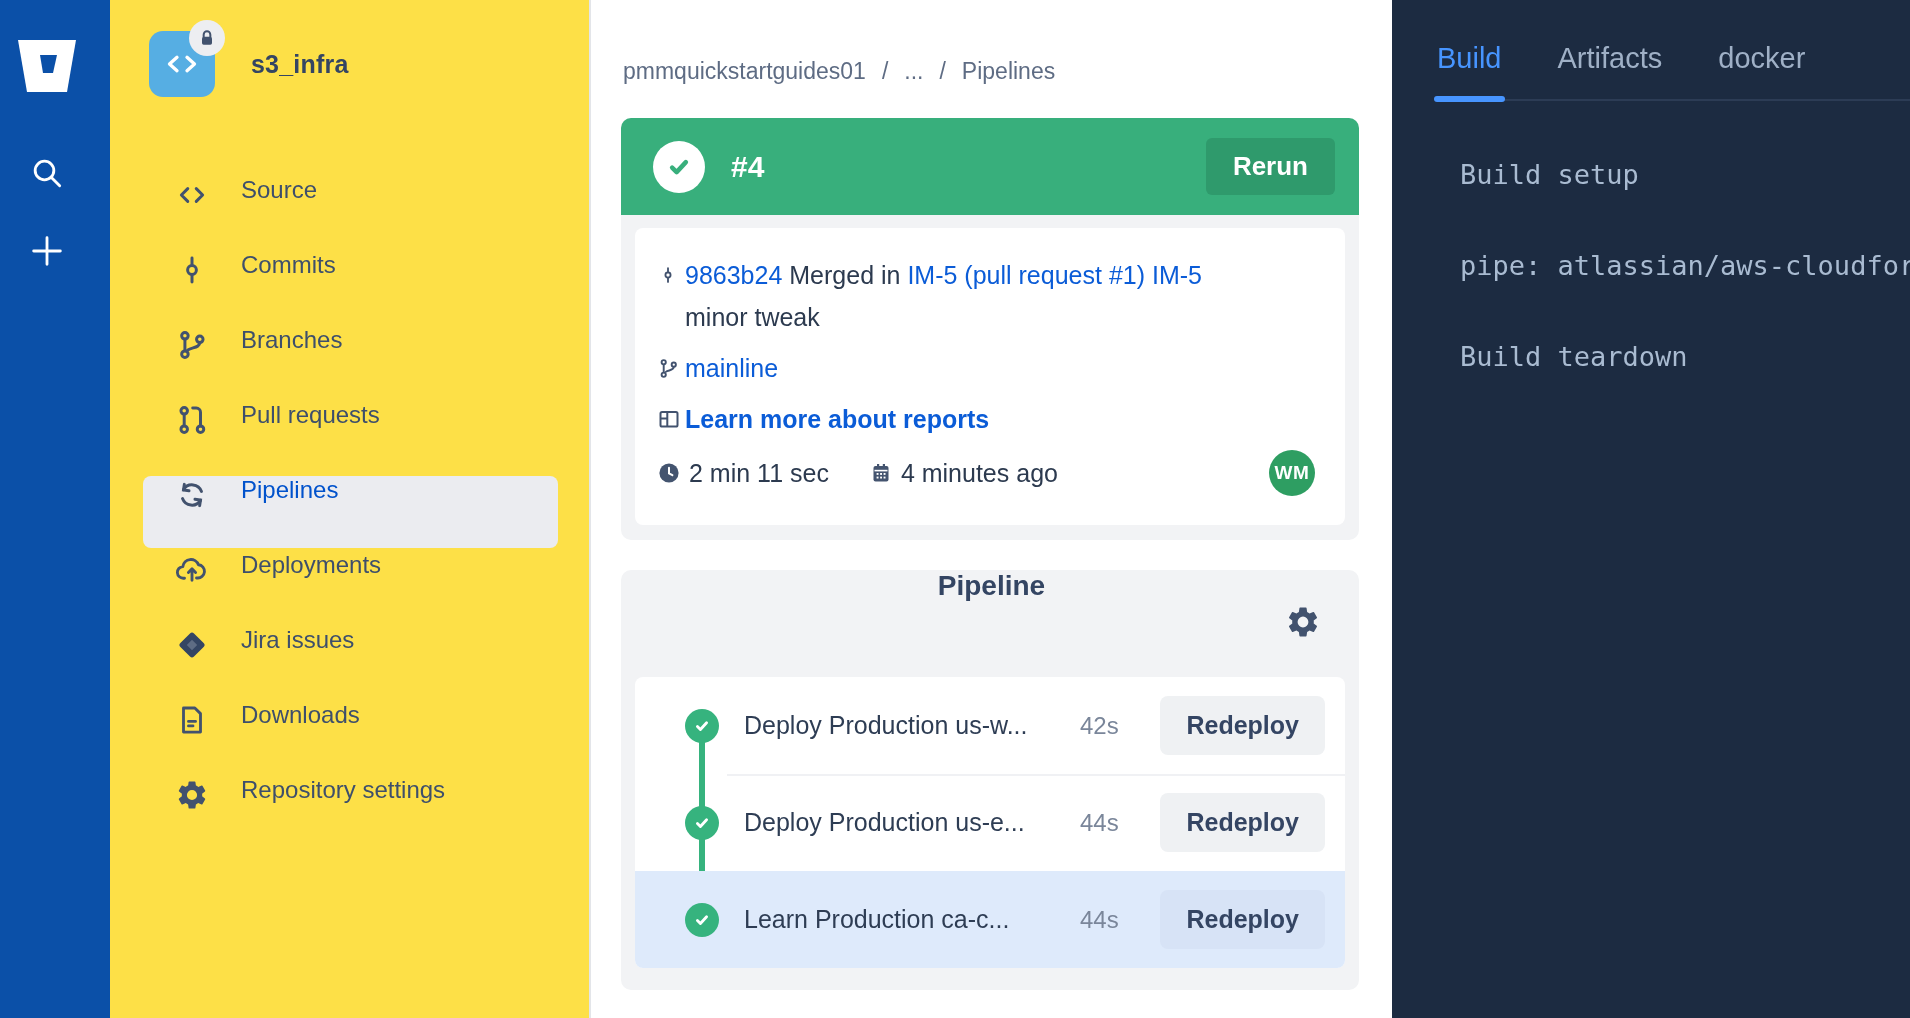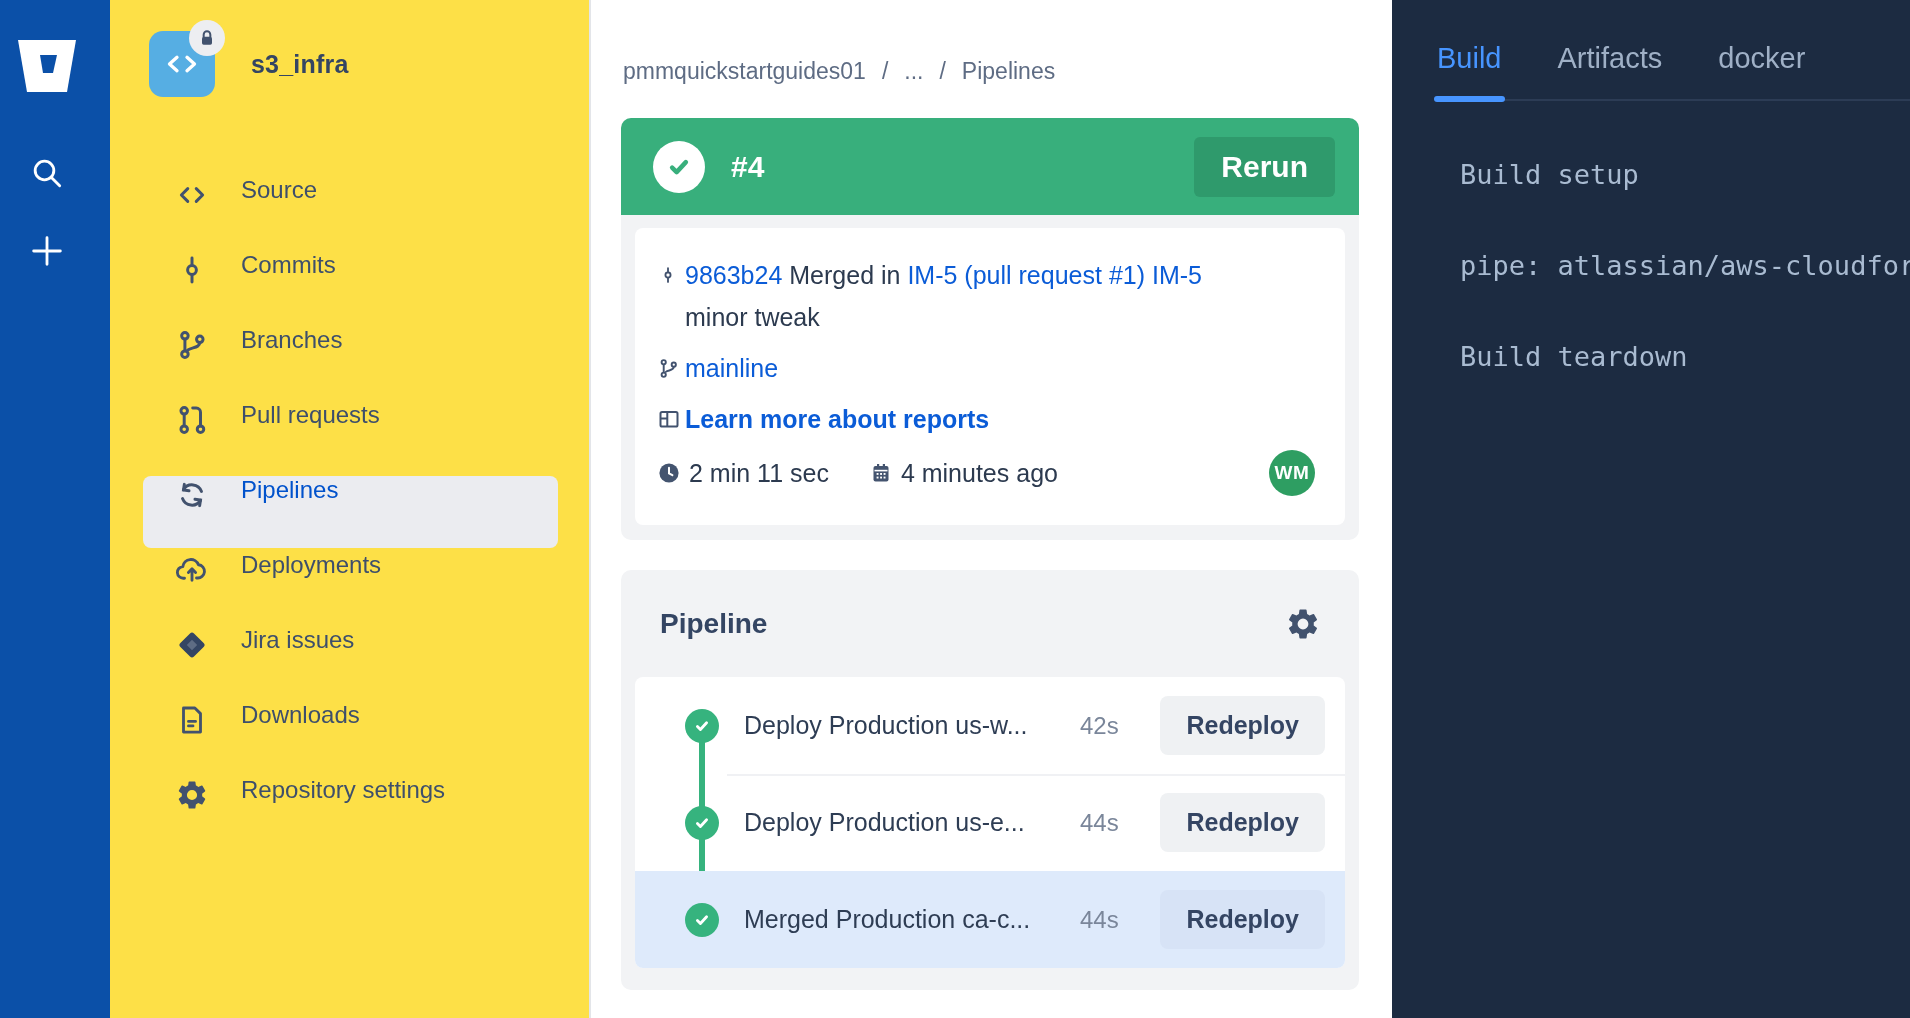--- a/index.html
+++ b/index.html
@@ -40,21 +40,21 @@
   .breadcrumb .seg { cursor:pointer;text-align:right; }
 
   .run-container { position:absolute; left:28px; top:118px; width:738px; height:422px;
                    background:#F2F3F5; border-radius:10px; }
   .run-header { height:97px; background:#38AF7C; border-radius:10px 10px 0 0;
                 display:flex; align-items:center; padding:0 24px; }
   .status-circle { width:52px; height:52px; border-radius:50%; background:#fff; margin-left:8px;
                    display:flex; align-items:center; justify-content:center; }
   .run-number { margin-left:26px; font-size:30px; font-weight:700; color:#fff; }
   .rerun-btn { margin-left:auto; background:#2F9A6C; border:none; border-radius:6px;
-               padding:13px 27px; font-size:30px; font-weight:700; color:#fff;
+               padding:13px 27px; font-size:26px; font-weight:700; color:#fff;
                font-family:inherit; cursor:pointer; }
 
   .commit-card { margin:13px 14px 0; background:#fff; border-radius:8px; height:297px;
                  padding:26px 30px 22px 22px; }
   .c-row { display:flex; align-items:center; }
   .c-icon { width:28px; flex:none; display:flex; justify-content:flex-start; }
   .commit-msg { font-size:25px; line-height:42px; color:#2C3A4F; }
   .commit-msg .lnk { color:#0B5CD7; cursor:pointer; }
   .msg-top { display:flex; align-items:flex-start; }
   .row-gap { margin-top:9px; }
@@ -62,21 +62,21 @@
   .link-strong { font-weight:600; }
   .time-row { display:flex; align-items:center; margin-top:10px; }
   .time-text { font-size:25px; color:#2C3A4F; margin-left:4px; }
   .cal-wrap { margin-left:40px; }
   .wm-avatar { margin-left:auto; width:46px; height:46px; border-radius:50%; background:#2E9E62;
                color:#fff; font-size:19px; font-weight:700; display:flex; align-items:center;
                justify-content:center; letter-spacing:.5px; cursor:pointer; }
 
   .pipeline-container { position:absolute; left:28px; top:570px; width:738px; height:420px;
                         background:#F2F3F5; border-radius:10px; }
-  .pipeline-head { height:107px; display:flex; align-items:center; padding:0 36px 0 39px; }
+  .pipeline-head { height:107px; display:flex; align-items:center; padding:0 36px 0 39px;flex-direction:column; }
   .pipeline-title { font-size:28px; font-weight:700; color:#344563; }
   .gear-btn { margin-left:auto; width:40px; height:40px; display:flex; align-items:center;
               justify-content:center; cursor:pointer; }
   .steps-card { position:relative; margin:0 14px; background:#fff; border-radius:8px; height:291px;
                 overflow:hidden; }
   .connector { position:absolute; left:64px; top:48px; width:6px; height:195px; background:#36B37E;
                border-radius:3px; z-index:0; }
   .step-row { position:relative; z-index:1; display:flex; align-items:center; height:97px;
               padding:0 20px 0 50px; cursor:pointer; }
   .step-row.selected { background:#DEEAFB; }
@@ -361,21 +361,21 @@
           <span class="step-time">44s</span>
           <button class="redeploy-btn">Redeploy</button>
         </div>
 
         <div class="step-row selected">
           <span class="step-check">
             <svg width="20" height="20" viewBox="0 0 24 24" fill="none" stroke="#ffffff" stroke-width="3.4" stroke-linecap="round" stroke-linejoin="round">
                 <path d="M6.5 12.5l3.6 3.6 7.4-8"></path>
               </svg>
           </span>
-          <span class="step-label">Merged Production ca-c...</span>
+          <span class="step-label">Learn Production ca-c...</span>
           <span class="step-time">44s</span>
           <button class="redeploy-btn">Redeploy</button>
         </div>
       </div>
     </div>
   </div>
 
   <div class="log-panel">
     <div class="tabs">
       <div class="tab active">Build</div>

